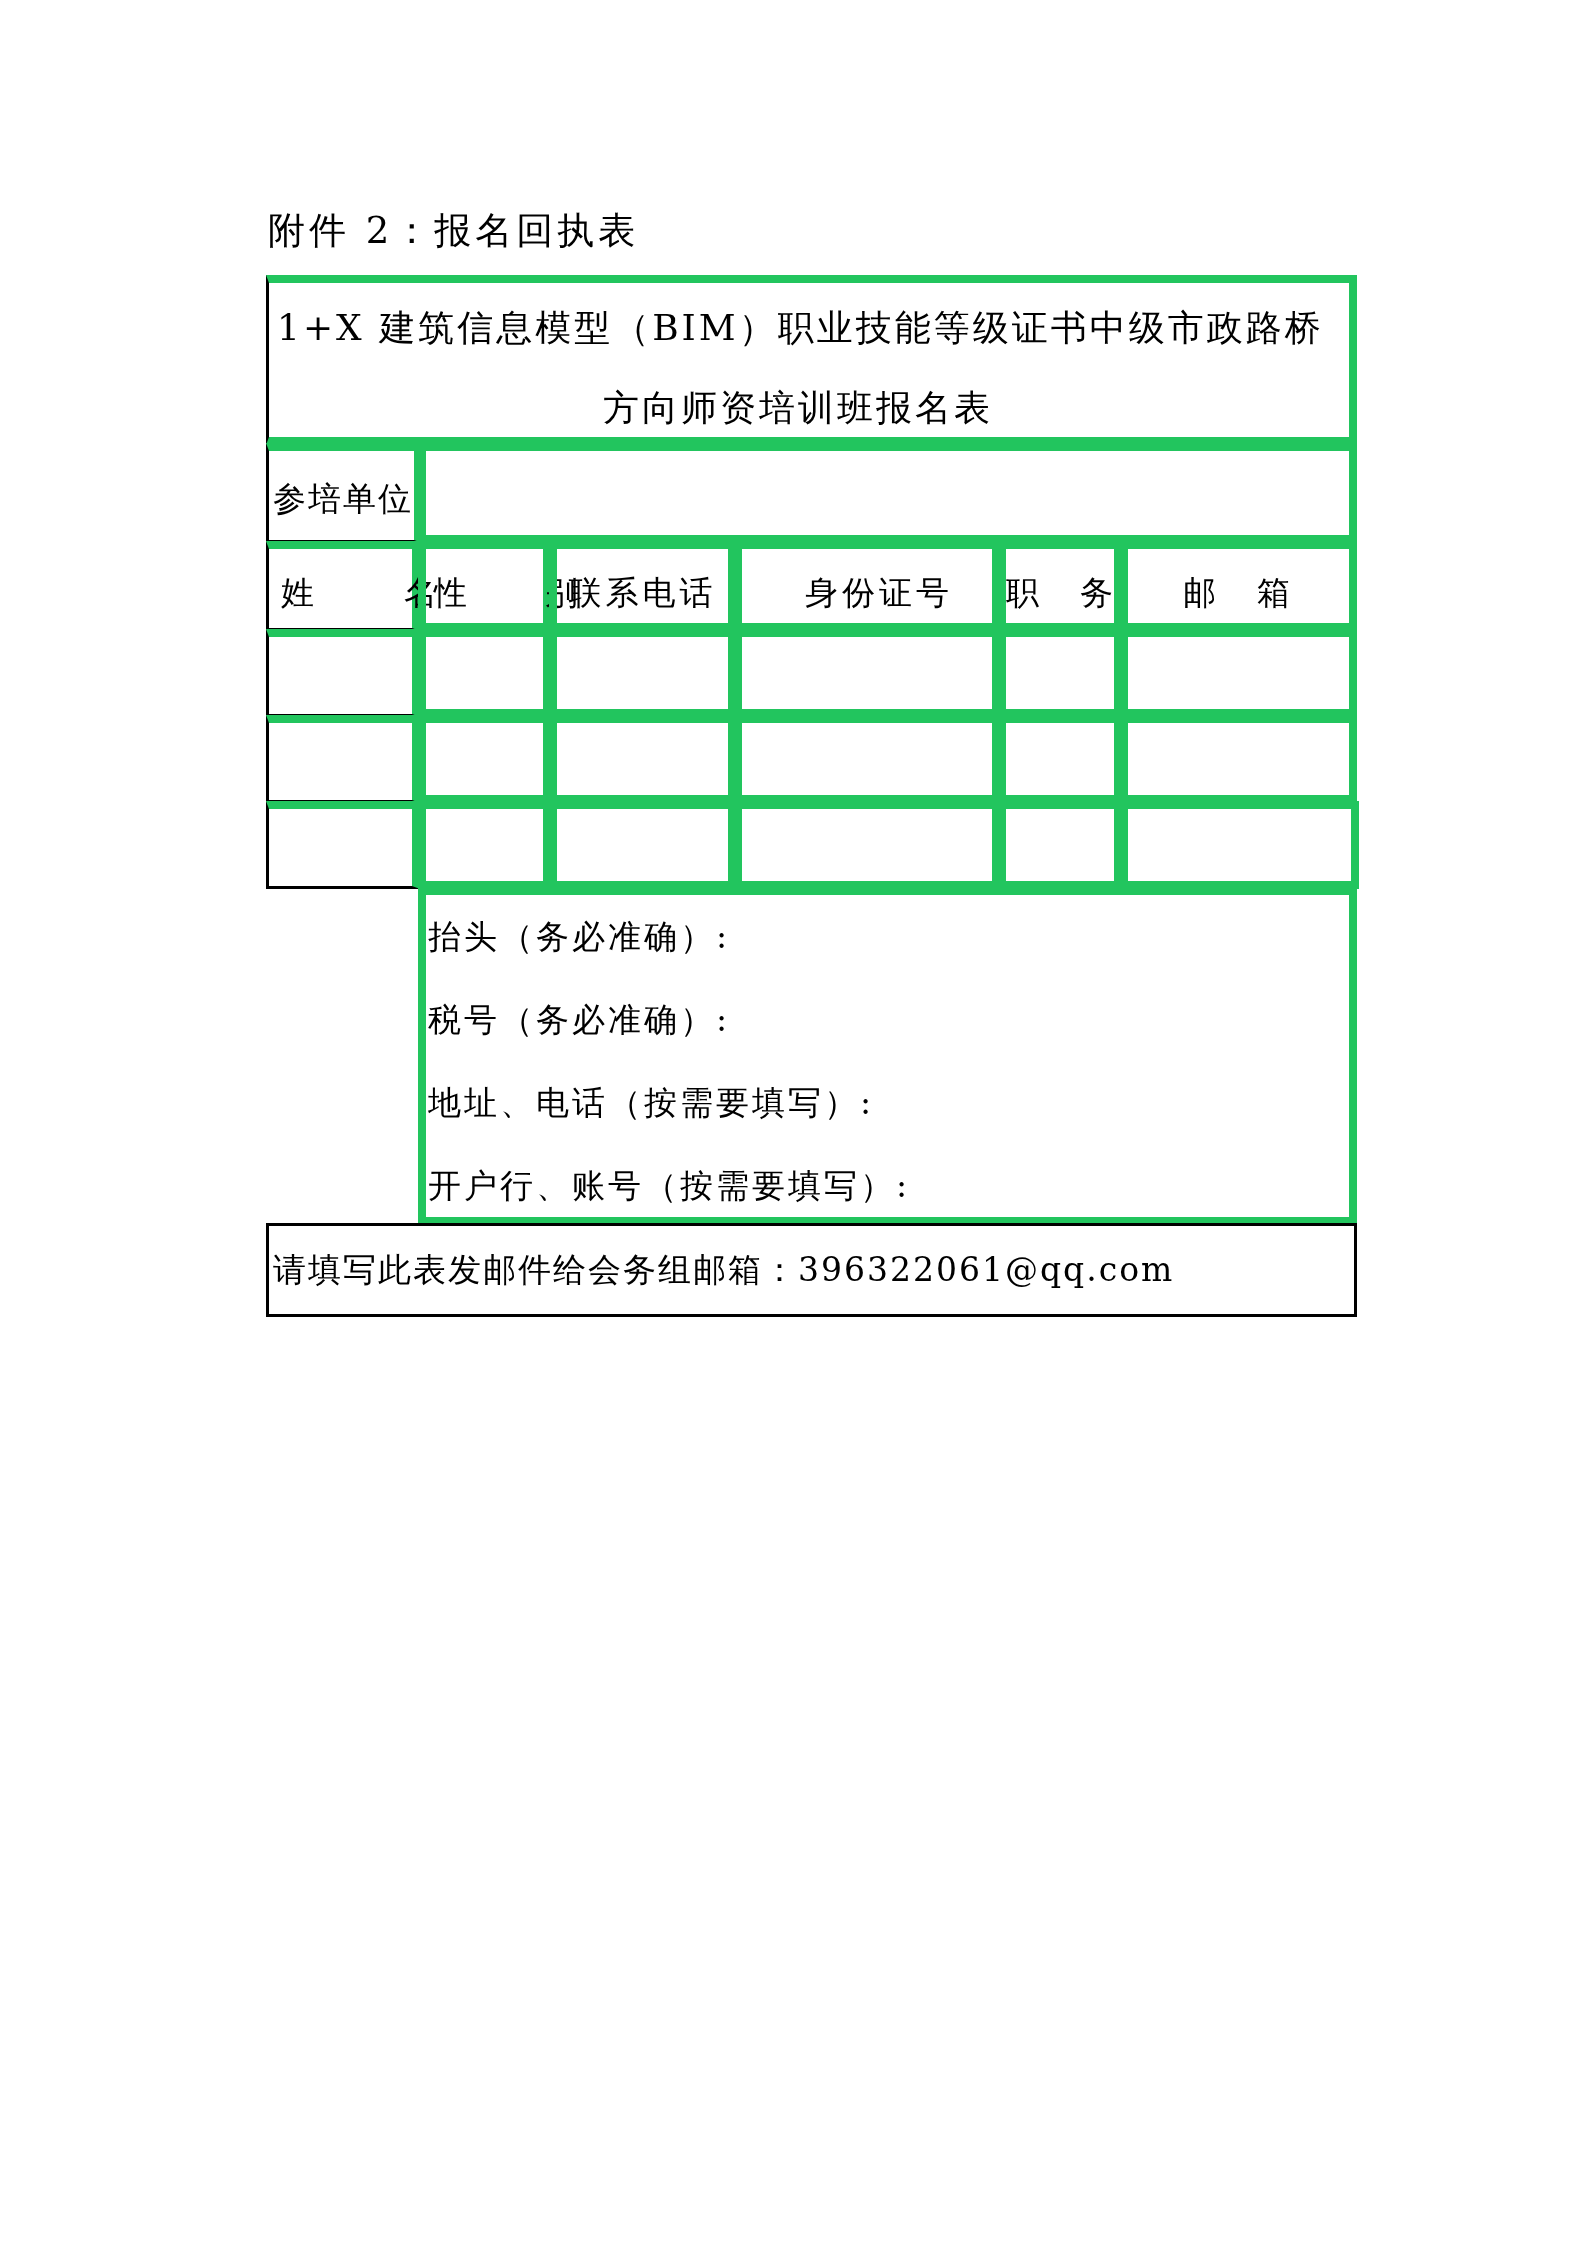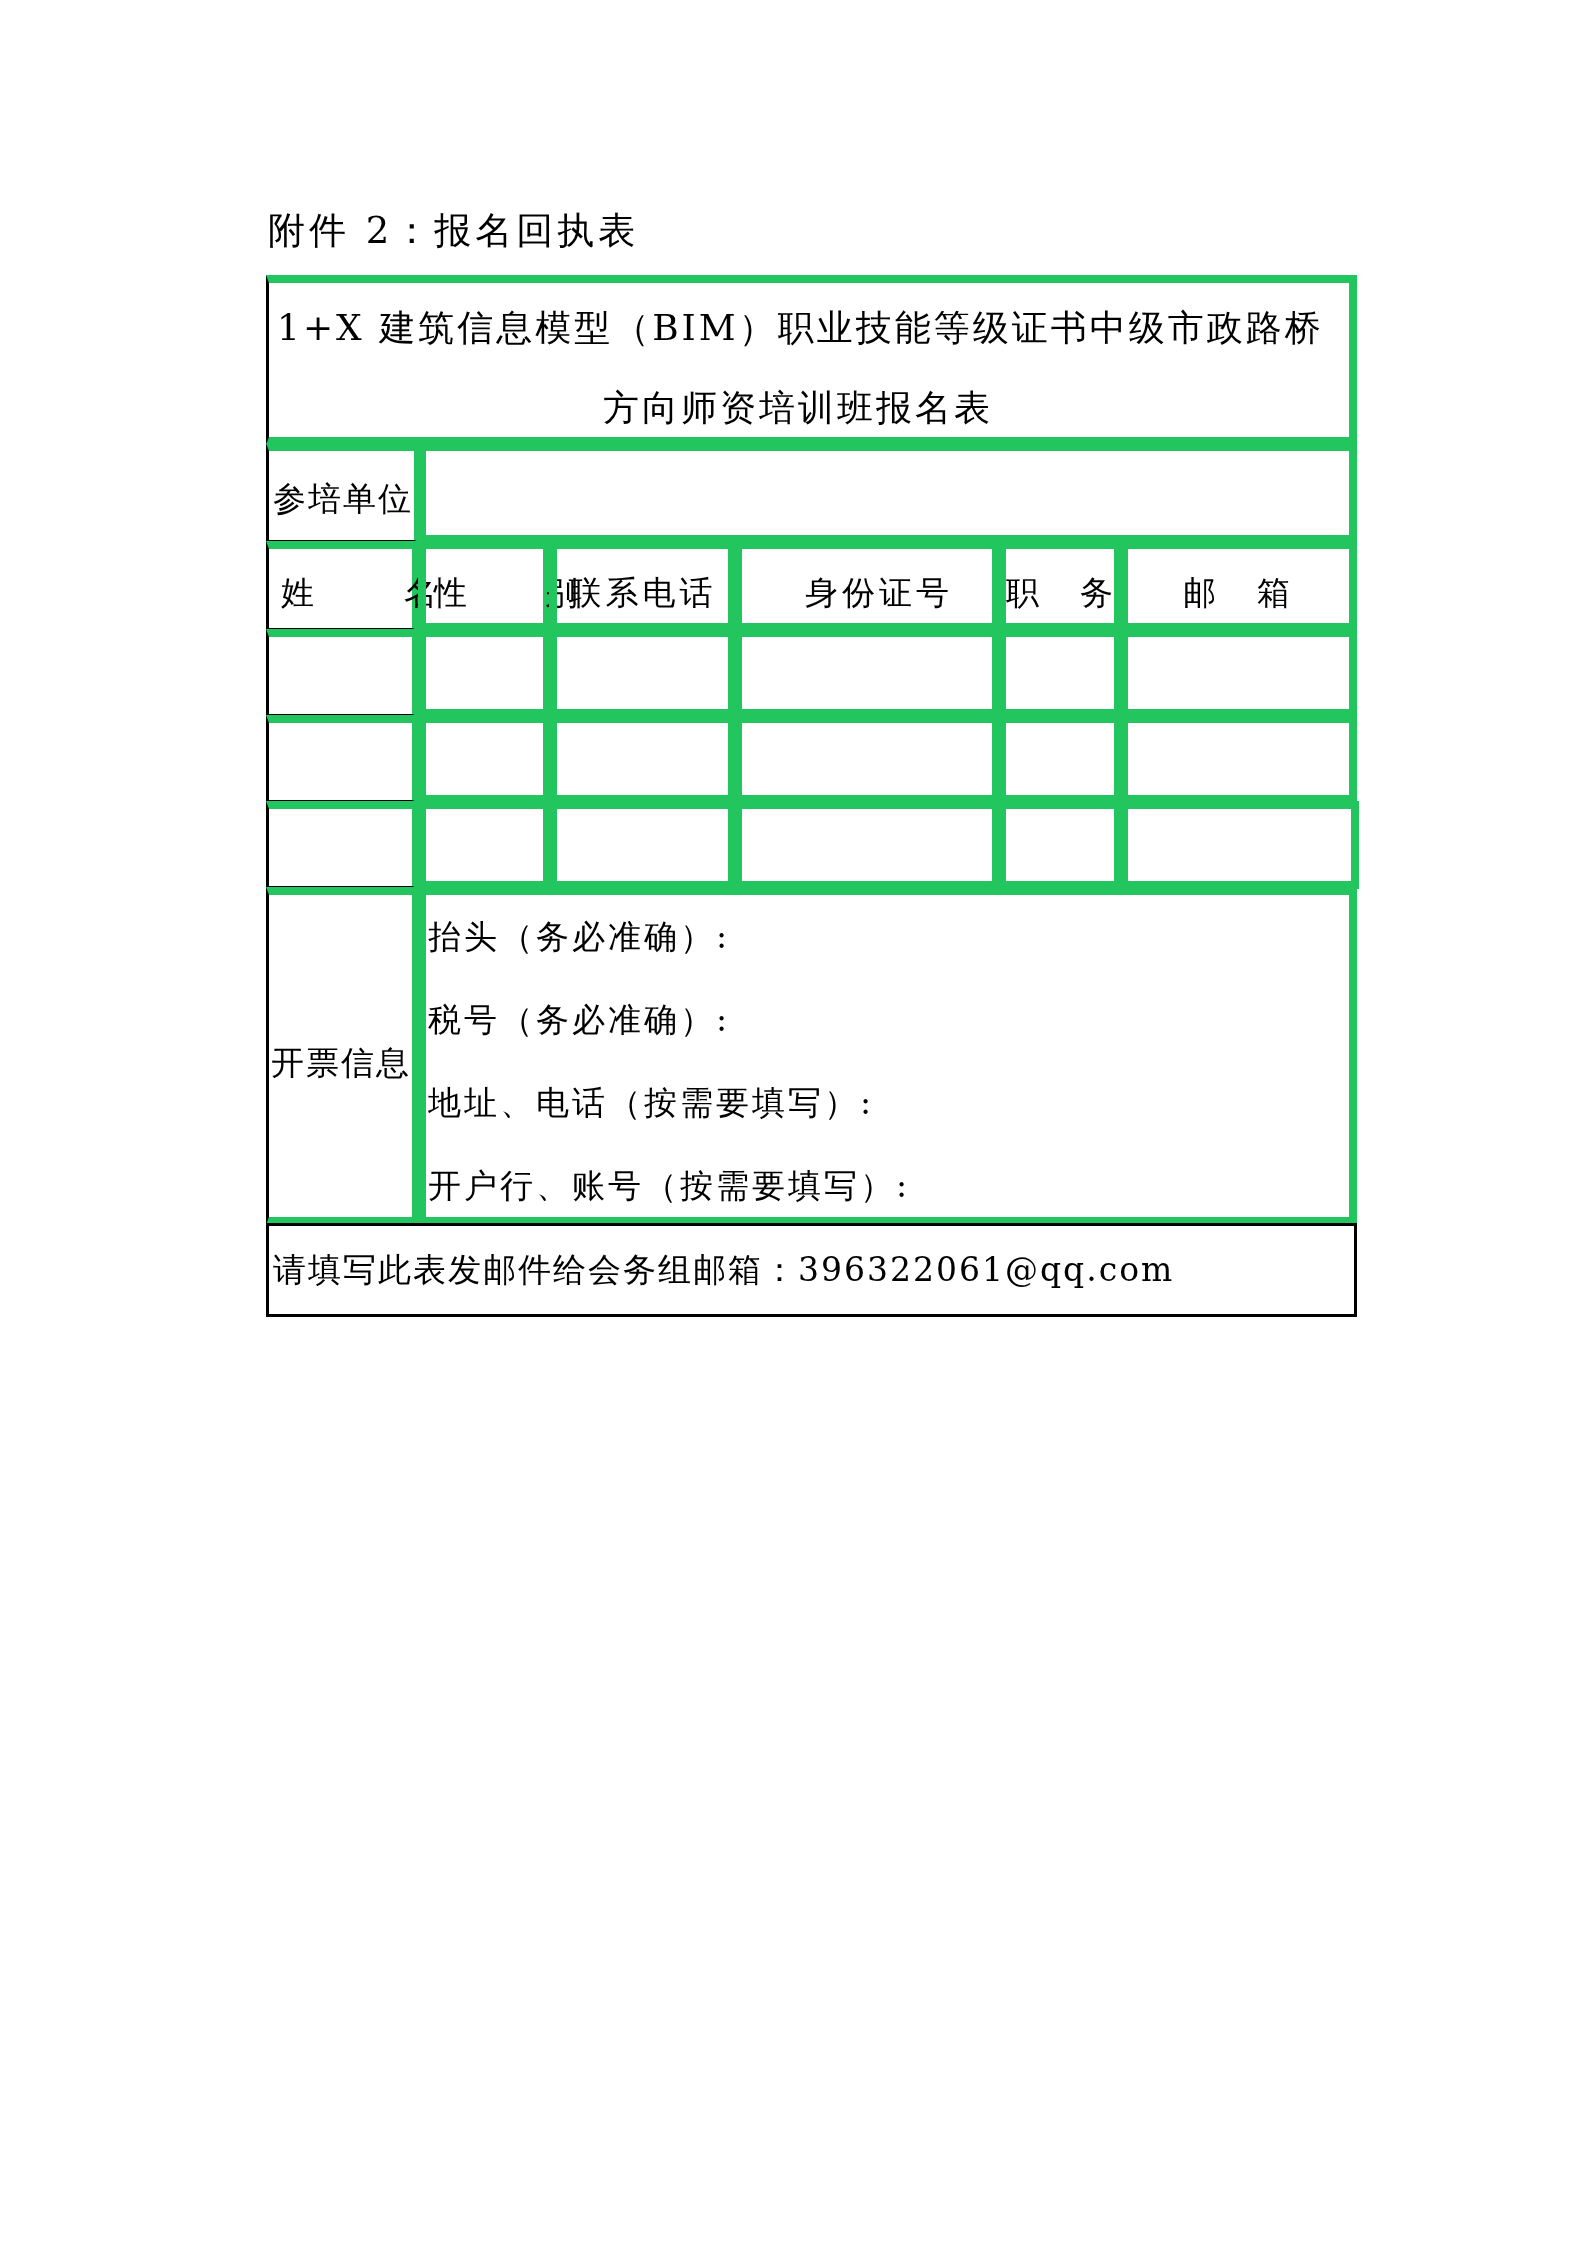--- a/index.html
+++ b/index.html
@@ -113,23 +113,20 @@
   <div class="cell" style="left:732px; top:440px; width:124px; height:88px;"></div>
   <div class="cell" style="left:854px; top:440px; width:237px; height:88px;"></div>
 
   <div class="cell thick-l thick-b" style="left:0; top:526px; width:154px; height:88px;"></div>
   <div class="cell" style="left:152px; top:526px; width:133px; height:88px;"></div>
   <div class="cell" style="left:283px; top:526px; width:187px; height:88px;"></div>
   <div class="cell" style="left:468px; top:526px; width:266px; height:88px;"></div>
   <div class="cell" style="left:732px; top:526px; width:124px; height:88px;"></div>
   <div class="cell" style="left:854px; top:526px; width:239px; height:88px;"></div>
 
-  <div class="cell thick-l" style="left:0; top:612px; width:154px; height:338px;">
-    <div class="txt" style="left:2px; top:148px; letter-spacing:2px;">开票信息</div>
-  </div>
   <div class="cell" style="left:152px; top:612px; width:939px; height:338px;">
     <div class="txt" style="left:2px; top:22px;">抬头（务必准确）:</div>
     <div class="txt" style="left:2px; top:105px;">税号（务必准确）:</div>
     <div class="txt" style="left:2px; top:188px;">地址、电话（按需要填写）:</div>
     <div class="txt" style="left:2px; top:271px;">开户行、账号（按需要填写）:</div>
   </div>
 
   <div class="cell thick-l" style="left:0; top:948px; width:1091px; height:94px; border-top-width:3px; border-top-color:#000; border-bottom-width:3px; border-bottom-color:#000; border-right-width:3px; border-right-color:#000;">
     <div class="txt" style="left:4px; top:24px; letter-spacing:2px;">请填写此表发邮件给会务组邮箱：396322061@qq.com</div>
   </div>

